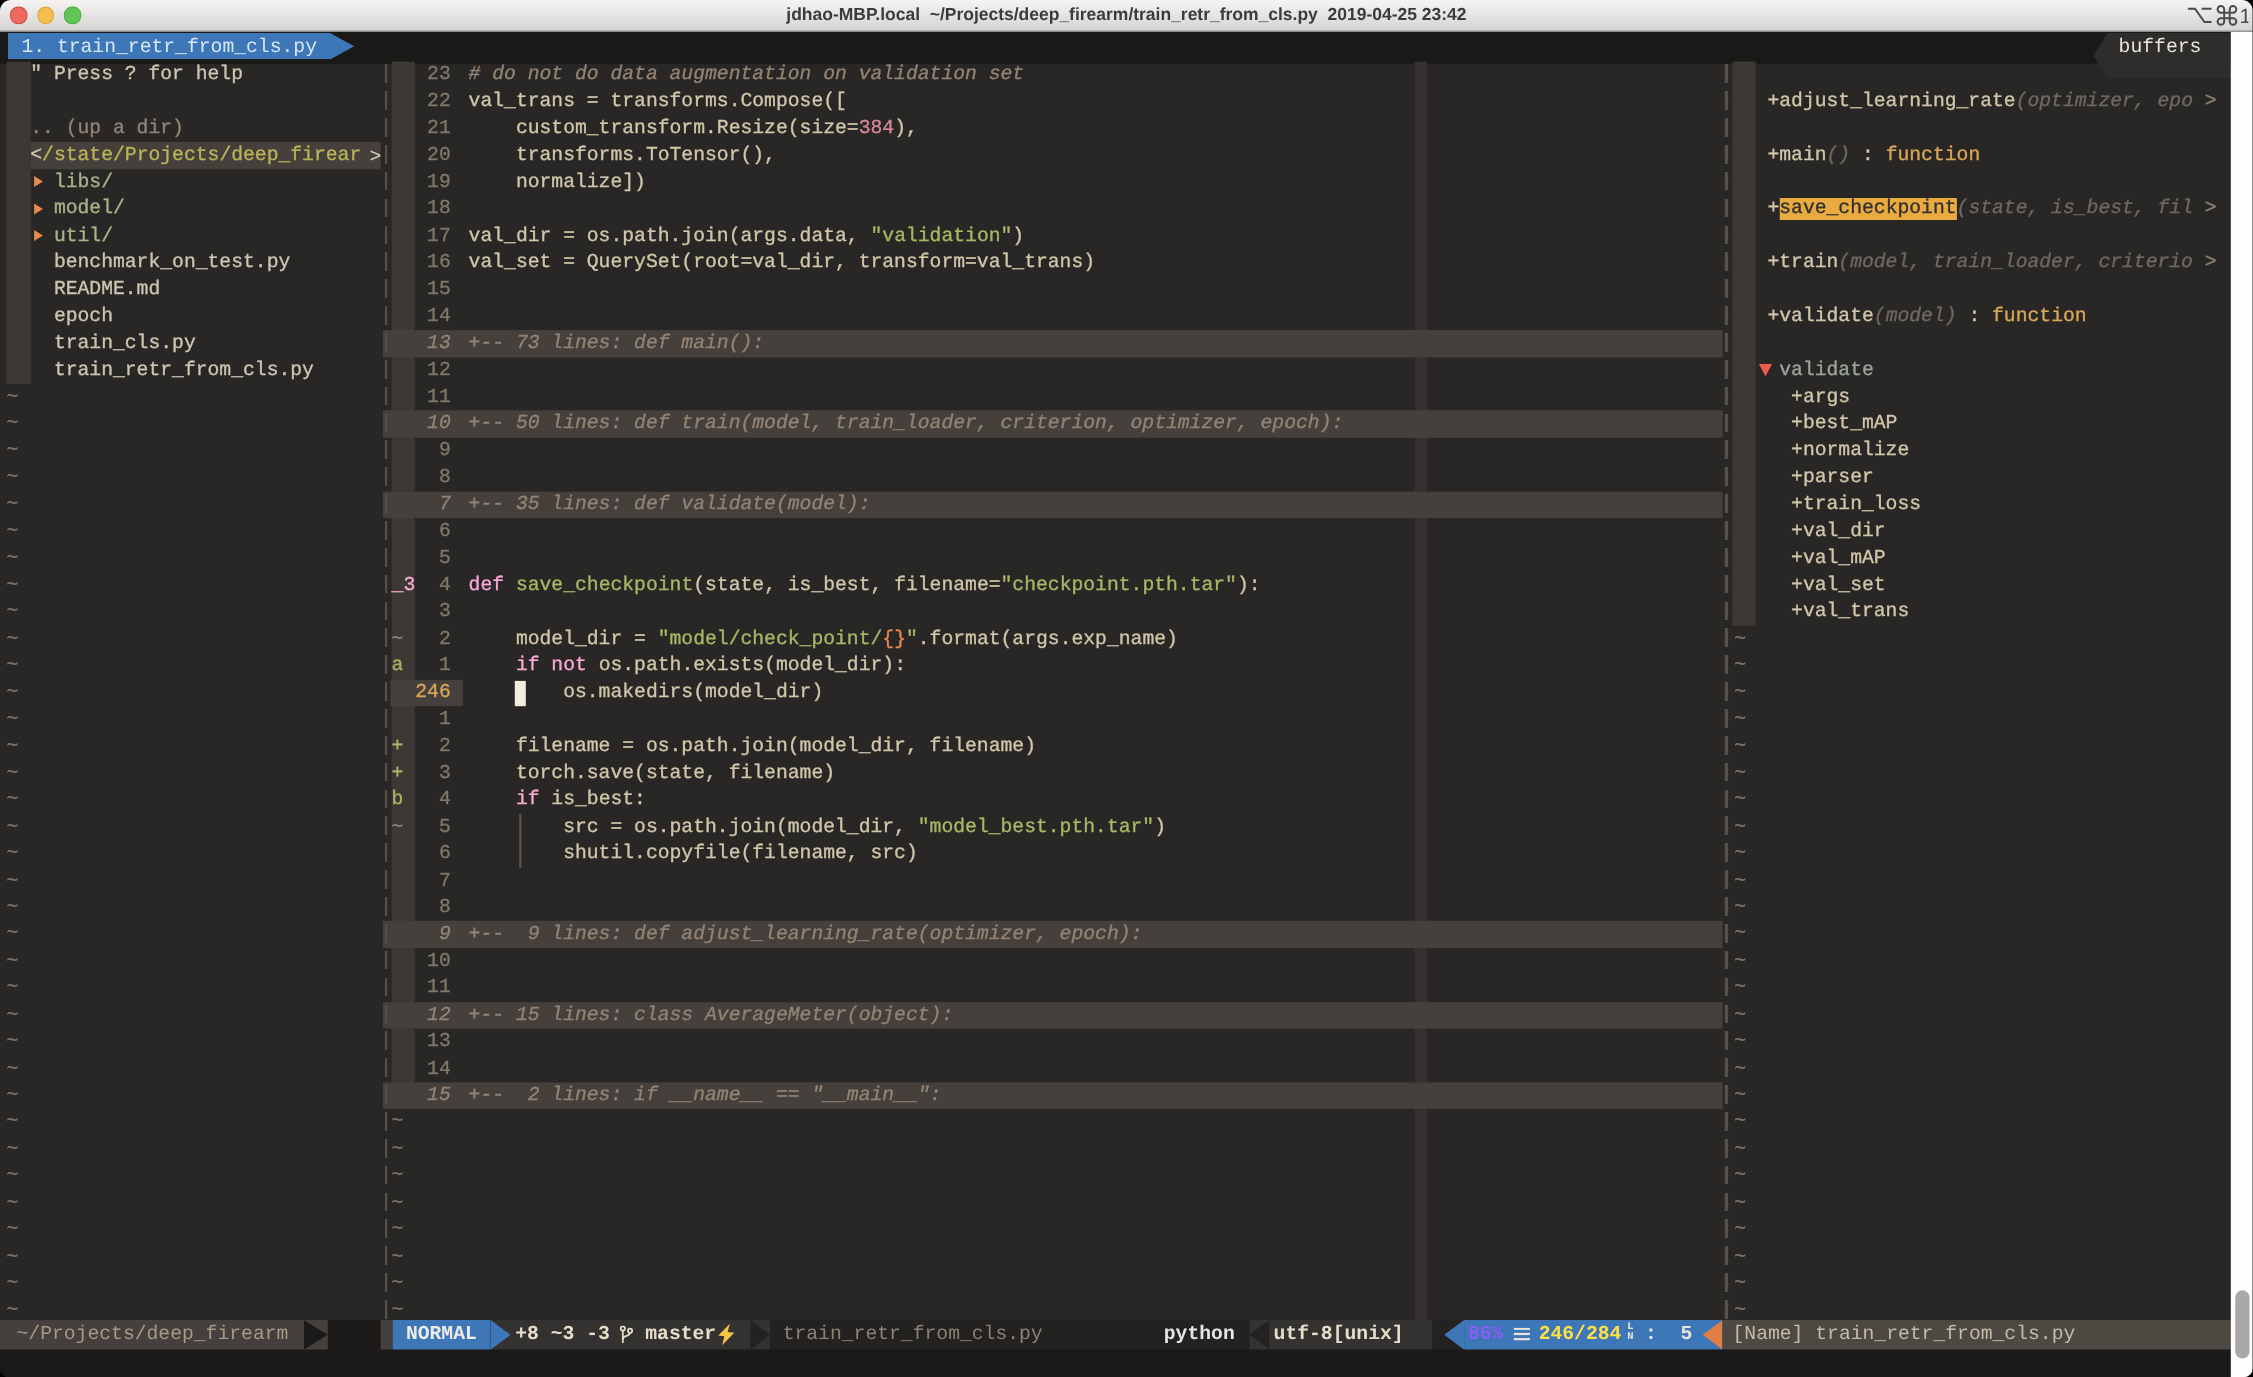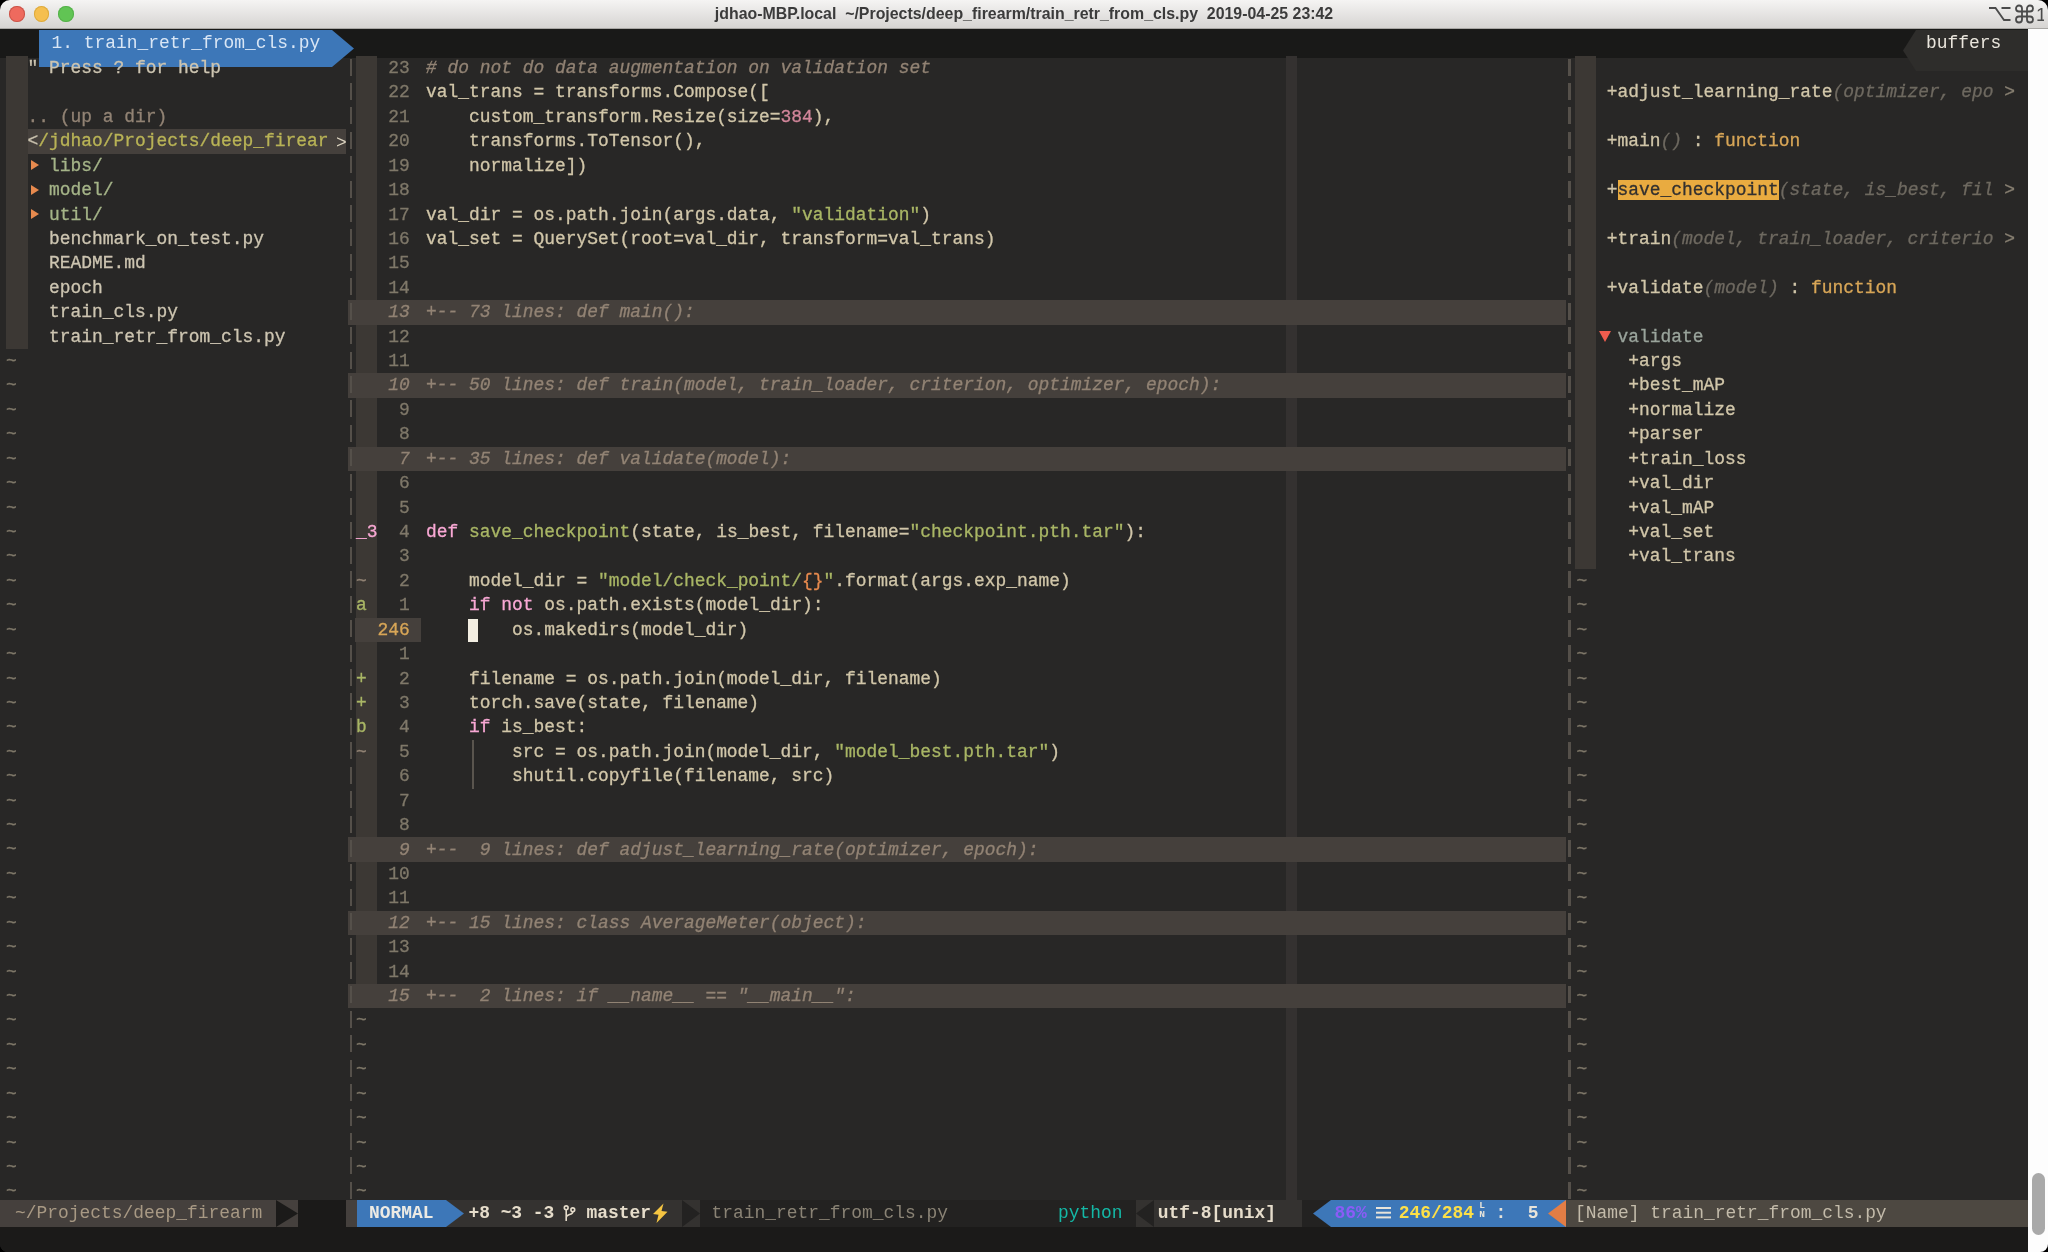--- a/index.html
+++ b/index.html
@@ -7,21 +7,21 @@
 .red{color:#f9a8d4}.grn{color:#a9b665}.org{color:#e78a4e}.yel{color:#d8a657}
 .pur{color:#d3869b}.gry{color:#928374}.dim{color:#7f7869}.wht{color:#cdc5b1}.root{color:#b9b356}.dir{color:#a5b488}
 .it{font-style:italic}
 .tr{color:#8a8273}.sig{color:#6e6960;font-style:italic}
 
 #tbar{position:absolute;left:0;top:0;width:2048px;height:28px;background:linear-gradient(#f5f4f3,#d6d4d2);border-bottom:1px solid #a9a7a4;}
 .tl{position:absolute;top:6.2px;width:15.5px;height:15.5px;border-radius:50%;}
 #ttxt{position:absolute;top:0;left:0;width:2048px;text-align:center;font:700 15.9px/28px "Liberation Sans",sans-serif;color:#3b3b3b;}
 
 #tabline{position:absolute;left:0;top:29px;width:2048px;height:29px;background:#191918;}
-#btab{position:absolute;left:7px;top:1px;width:315px;height:37px;background:#3d77b8;clip-path:polygon(0 0,293px 0,315px 50%,293px 100%,0 100%);color:#d9e6f5;font:400 17.92px/26.5px "Liberation Mono",monospace;padding-left:12.5px;box-sizing:border-box;margin-left:32px;}
+#btab{position:absolute;left:7px;top:1px;width:315px;height:24px;background:#3d77b8;clip-path:polygon(0 0,293px 0,315px 50%,293px 100%,0 100%);color:#d9e6f5;font:400 17.92px/26.5px "Liberation Mono",monospace;padding-left:12.5px;box-sizing:border-box;}
 #bufs{position:absolute;left:1903px;top:1px;width:125px;height:41px;background:#2e2d2b;clip-path:polygon(0 50%,13px 0,125px 0,125px 100%,13px 100%);color:#eae6dd;font:400 17.92px/26.5px "Liberation Mono",monospace;padding-left:23px;box-sizing:border-box;}
 
 .strip{background:#3c3834;}
 .fold{position:absolute;left:348px;width:1218px;height:24.42px;background:#45403c;}
 .sepv{position:absolute;width:2.5px;top:56px;height:1144px;background:repeating-linear-gradient(180deg,rgba(0,0,0,0) 0 2.5px,#55504a 2.5px 19.5px,rgba(0,0,0,0) 19.5px 24.42px);}
 
 #sline{position:absolute;left:0;top:1200px;width:2048px;height:27px;background:#1b1a19;font:700 17.92px/27px "Liberation Mono",monospace;text-align:right;}
 #cline{position:absolute;left:0;top:1227px;width:2048px;height:25px;background:#1b1a19;}
 
 #sbar{position:absolute;left:2028px;top:29px;width:20px;height:1223px;background:#fdfdfd;}
@@ -60,21 +60,21 @@
   <div class="fold" style="top:983.98px"></div>
   <div class="a" style="left:28px;top:129.26px;width:318px;height:24.42px;background:#45403c"></div>
   <div class="a" style="left:355px;top:617.66px;width:66px;height:24.42px;background:#45403c"></div>
   <div class="a" style="left:467.5px;top:618.6px;width:10.75px;height:23px;background:#f3eee2"></div>
   <div class="a" style="left:471.5px;top:739.76px;width:2px;height:48.84px;background:#5a554e"></div>
   <div class="sepv" style="left:349.5px"></div>
   <div class="sepv" style="left:1568px"></div>
   <pre style="left:6px;top:56px"><span class="wht">  " Press ? for help</span>
 
 <span class="gry">  .. (up a dir)</span>
-<span class="wht">  &lt;</span><span class="root">/jdhao/Projects/deep_firear</span>
+<span class="wht">  &lt;</span><span class="root">/state/Projects/deep_firear</span>
 <span class="dir">    libs/</span>
 <span class="dir">    model/</span>
 <span class="dir">    util/</span>
 <span class="wht">    benchmark_on_test.py</span>
 <span class="wht">    README.md</span>
 <span class="wht">    epoch</span>
 <span class="wht">    train_cls.py</span>
 <span class="wht">    train_retr_from_cls.py</span></pre>
   <div class="a" style="left:336px;top:131px;color:#ddd5c2;font:400 17.92px/24.38px 'Liberation Mono',monospace">&gt;</div>
   <div class="a" style="left:31px;top:160.2px;width:0;height:0;border-left:8px solid #e78a4e;border-top:5.5px solid transparent;border-bottom:5.5px solid transparent"></div>
@@ -272,21 +272,21 @@
       <g stroke="#e6ddcb" stroke-width="1.6" fill="none">
         <circle cx="3.2" cy="2.8" r="1.9"></circle>
           <circle cx="9.8" cy="4.8" r="1.9"></circle>
         <path d="M3.2 4.7 V16 M3.2 12.5 C3.2 8.5 9.8 10.5 9.8 6.7"></path>
       </g>
     </svg>
     <svg class="a" style="left:650px;top:3px" width="21" height="21" viewBox="0 0 21 21">
       <polygon points="13.5,0.5 3,11 8.5,11.7 6.5,20 17.5,8.7 11.5,8 13.5,0.5" fill="#f5c542"></polygon>
     </svg>
     <div class="a" style="left:711.5px;top:0;line-height:27px;font-weight:400;color:#8a8375">train_retr_from_cls.py</div>
-    <div class="a" style="left:1058px;top:0;line-height:27px;font-weight:400;color:#14b8a6">python</div>
+    <div class="a" style="left:1058px;top:0;line-height:27px;font-weight:700;color:#e5e5e5">python</div>
     <div class="a" style="left:1157.8px;top:0;line-height:27px;color:#e6ddcb">utf-8[unix]</div>
     <div class="a" style="left:1334.5px;top:0;line-height:27px;color:#8b5cf6">86%</div>
     <svg class="a" style="left:1376px;top:7px" width="15" height="12" viewBox="0 0 15 12">
       <g fill="#e8e4da">
           <rect y="0" width="15" height="2"></rect>
           <rect y="4.7" width="15" height="2"></rect>
           <rect y="9.4" width="15" height="2"></rect>
         </g>
     </svg>
     <div class="a" style="left:1398.75px;top:0;line-height:27px;color:#fde047">246/284</div>

